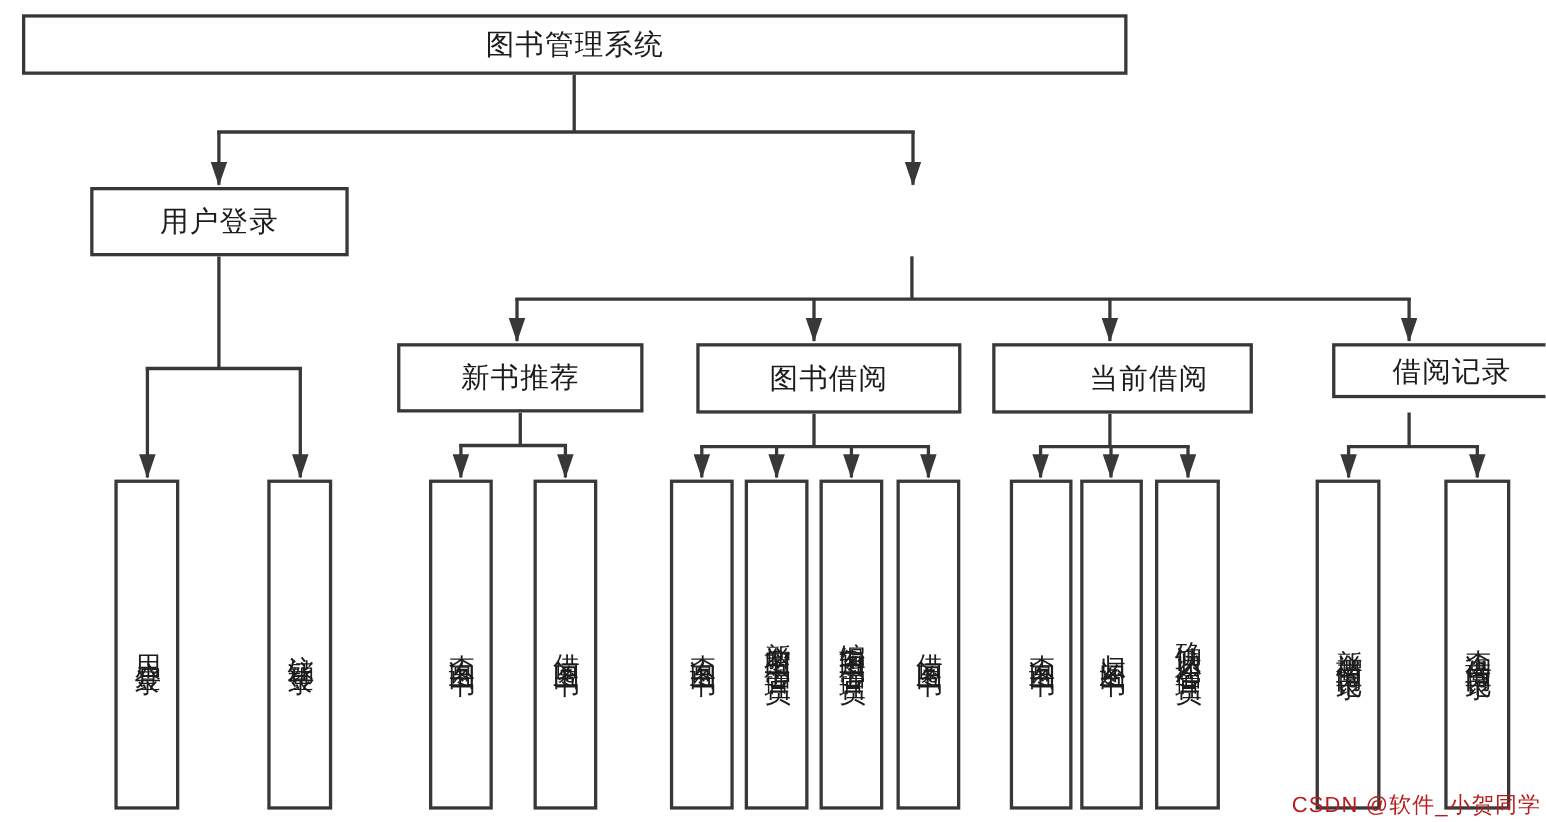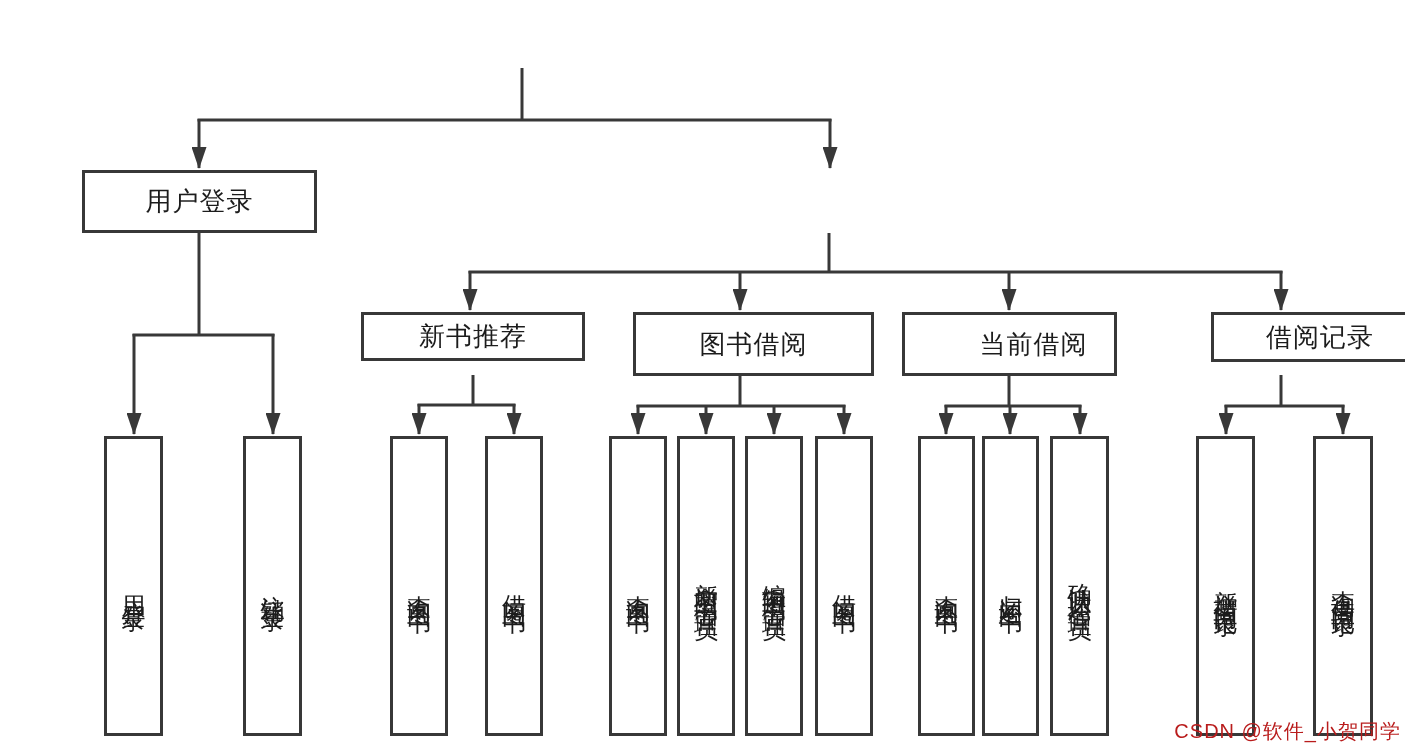--- a/index.html
+++ b/index.html
@@ -97,32 +97,35 @@
       <line x1="1010" y1="405" x2="1010" y2="434" marker-end="url(#ah)"></line>
       <line x1="1080" y1="405" x2="1080" y2="434" marker-end="url(#ah)"></line>
 
       <line x1="1281" y1="375" x2="1281" y2="406"></line>
       <line x1="1224.5" y1="406" x2="1344.5" y2="406"></line>
       <line x1="1226" y1="405" x2="1226" y2="434" marker-end="url(#ah)"></line>
       <line x1="1343" y1="405" x2="1343" y2="434" marker-end="url(#ah)"></line>
     </g>
   </svg>
 
+  <div class="node hnode" style="left:20px; top:13px; width:1005px; height:55px;">
+    <span>图书管理系统</span>
+  </div>
 
   <div class="node hnode" style="left:82px; top:170px; width:235px; height:63px;">
     <span>用户登录</span>
   </div>
 
-  <div class="node hnode" style="left:361px; top:312px; width:224px; height:49px;">
+  <div class="node hnode" style="left:361px; top:312px; width:224px; height:63px;">
     <span>新书推荐</span>
   </div>
   <div class="node hnode" style="left:633px; top:312px; width:241px; height:64px;">
     <span>图书借阅</span>
   </div>
-  <div class="node hnode" style="left:902px; top:312px; width:215px; height:64px;padding-left:48px;">
+  <div class="node hnode" style="left:902px; top:312px; width:237px; height:64px;padding-left:48px;">
     <span>当前借阅</span>
   </div>
   <div class="node hnode" style="left:1211px; top:312px; width:218px; height:50px;text-align:center;">
     <span>借阅记录</span>
   </div>
 
   <div class="node vnode" style="left:104px; top:436px; width:59px; height:300px;">
     <span>用户登录</span>
   </div>
   <div class="node vnode" style="left:243px; top:436px; width:59px; height:300px;">

